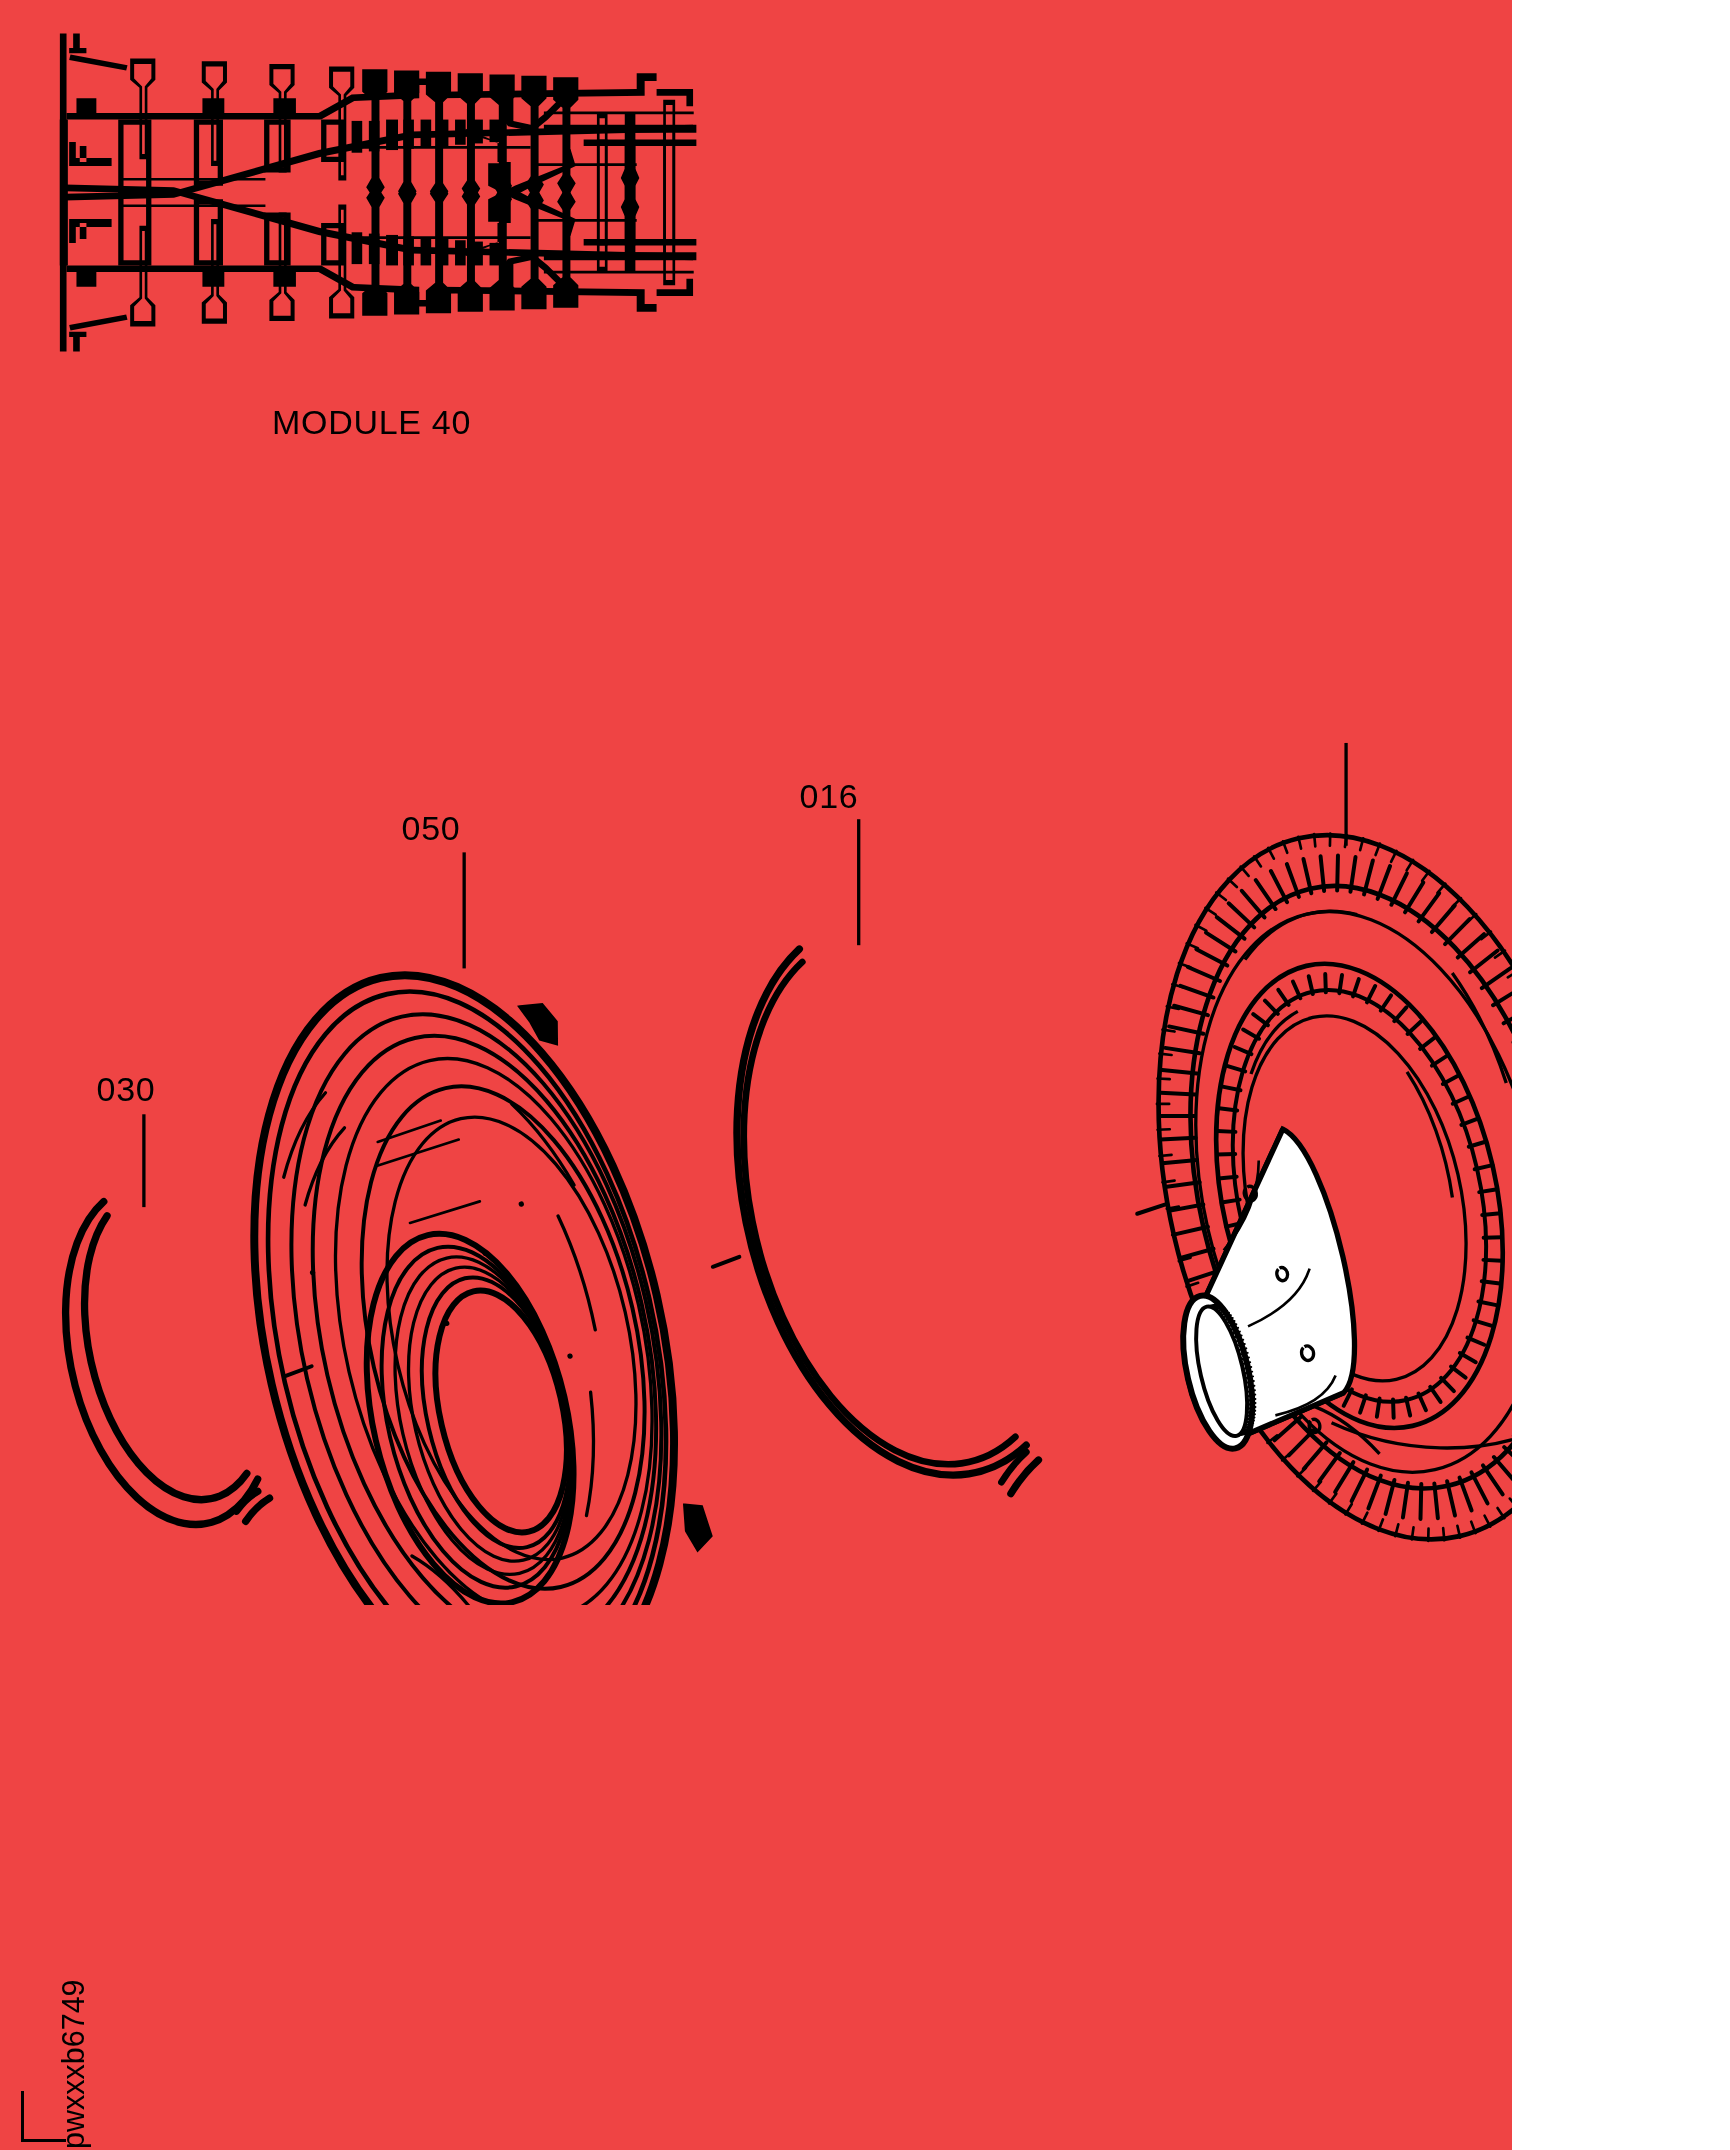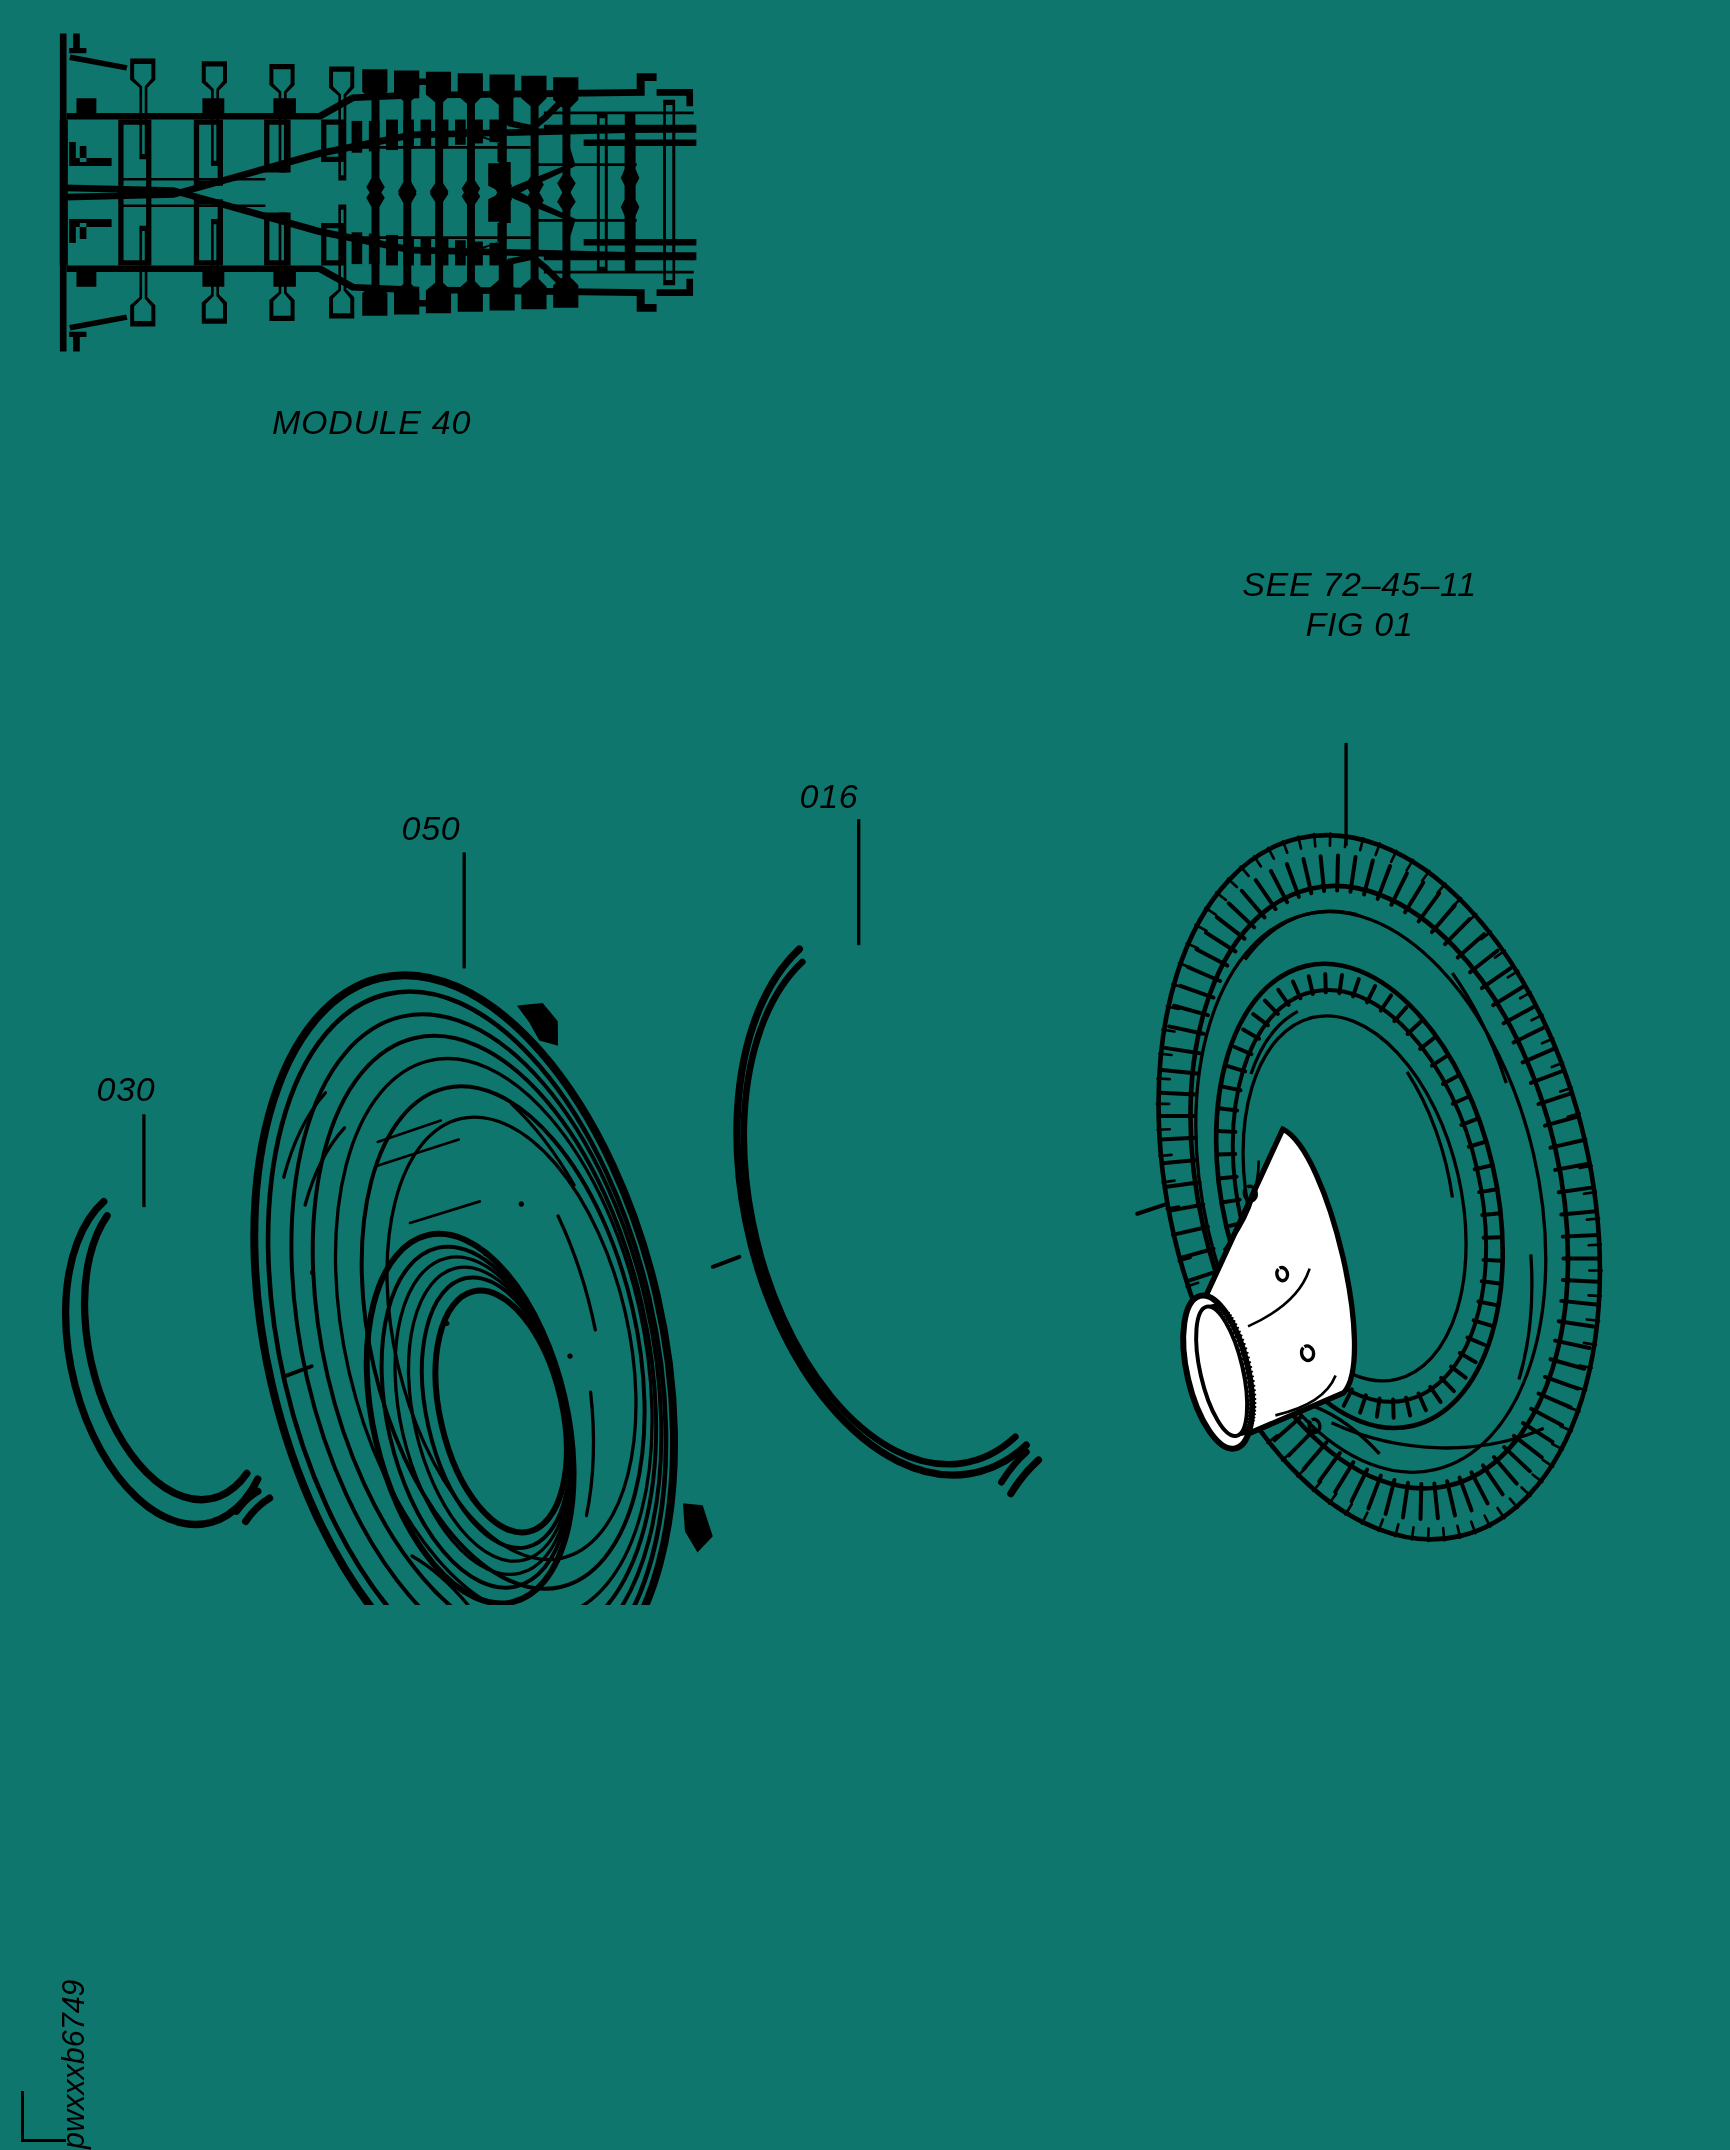--- a/index.html
+++ b/index.html
@@ -7,25 +7,24 @@
     margin: 0;
     padding: 0;
     background: #ffffff;
   }
   body {
     font-family: "Liberation Sans", sans-serif;
     color: #000000;
   }
   #page {
     position: relative;
-    width: 1730px;
+    width: 1512px;
     height: 2151px;
-    background: #0f766e;
+    background: #ef4444;
     overflow: hidden;
-    font-style: italic;
   }
   .abs { position: absolute; }
 
   
   #module-thumb {
     left: 40px;
     top: 20px;
     width: 663px;
     height: 345px;
   }
@@ -666,24 +665,20 @@
       </g>
     </g>
   </svg>
 
   <div id="label-020" class="abs callout center">030</div>
 
   <div id="label-040" class="abs callout center">050</div>
 
   <div id="label-010" class="abs callout center">016</div>
 
-  <div id="label-see" class="abs callout center">
-    <div>SEE 72–45–11</div>
-    <div>FIG 01</div>
-  </div>
 
   <div id="figid-wrap" class="abs">
     <div id="figid-text">pwxxxb6749</div>
     <div id="figid-corner"></div>
   </div>
 
 </div>
 
 
 </body></html>

